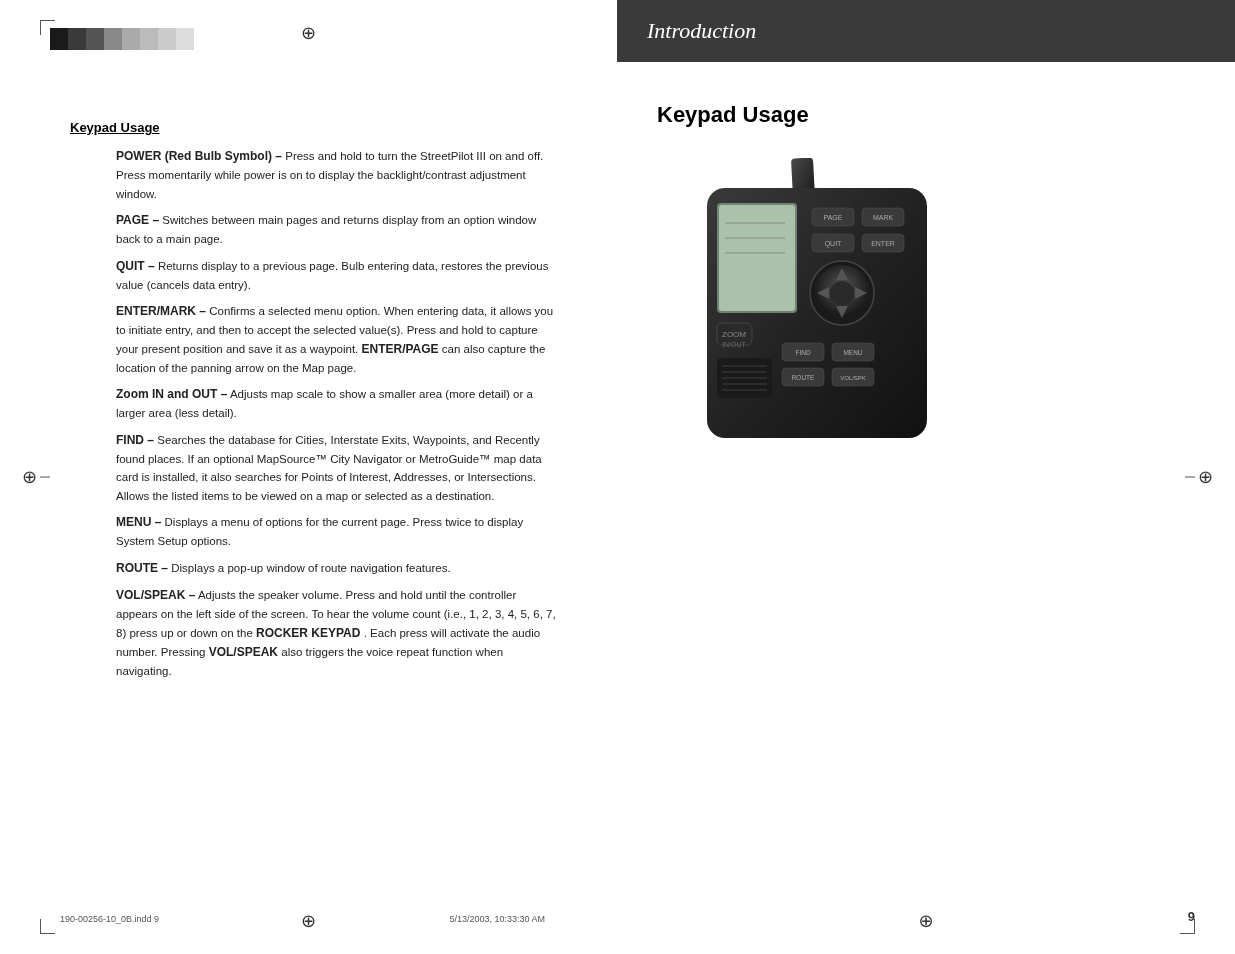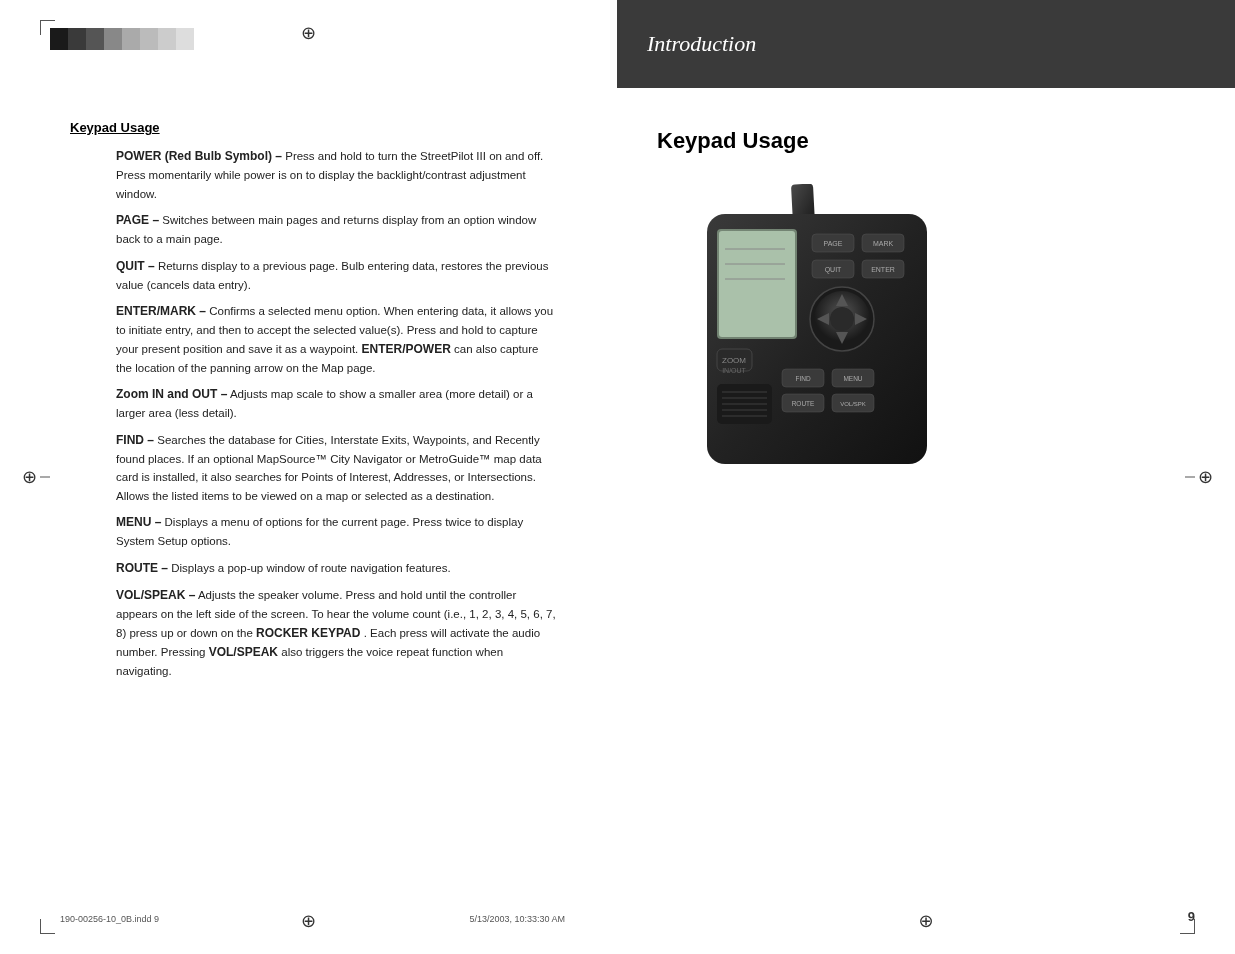--- a/index.html
+++ b/index.html
@@ -121,21 +121,21 @@
       font-size: 11.5px;
       line-height: 1.6;
       color: #222;
       margin-bottom: 8px;
       margin-left: 46px;
     }
 
     
     .right-header {
       background: #3a3a3a;
-      height: 88px;
+      height: 62px;
       display: flex;
       align-items: center;
       padding: 0 30px;
       position: relative;
     }
 
     .right-header-title {
       color: #ffffff;
       font-size: 22px;
       font-style: italic;
@@ -187,21 +187,21 @@
       margin-top: 10px;
       margin-left: 30px;
       position: relative;
     }
 
     
     .left-footer {
       position: absolute;
       bottom: 30px;
       left: 60px;
-      right: 52px;
+      right: 72px;
       display: flex;
       justify-content: space-between;
       align-items: flex-end;
     }
 
     .footer-text {
       font-size: 9px;
       color: #555;
     }
 
@@ -300,21 +300,21 @@
       </p>
 
       <p class="body-text">
         <span class="key-term">QUIT –</span>
         <span> Returns display to a previous page. Bulb entering data, restores the previous value (cancels data entry).</span>
       </p>
 
       <p class="body-text">
         <span class="key-term">ENTER/MARK –</span>
         <span> Confirms a selected menu option. When entering data, it allows you to initiate entry, and then to accept the selected value(s). Press and hold to capture your present position and save it as a waypoint. </span>
-        <span class="key-term">ENTER/POWER</span>
+        <span class="key-term">ENTER/PAGE</span>
         <span> can also capture the location of the panning arrow on the Map page.</span>
       </p>
 
 
       <p class="body-text">
         <span class="key-term">Zoom IN and OUT –</span>
         <span> Adjusts map scale to show a smaller area (more detail) or a larger area (less detail).</span>
       </p>
 
       <p class="body-text">

